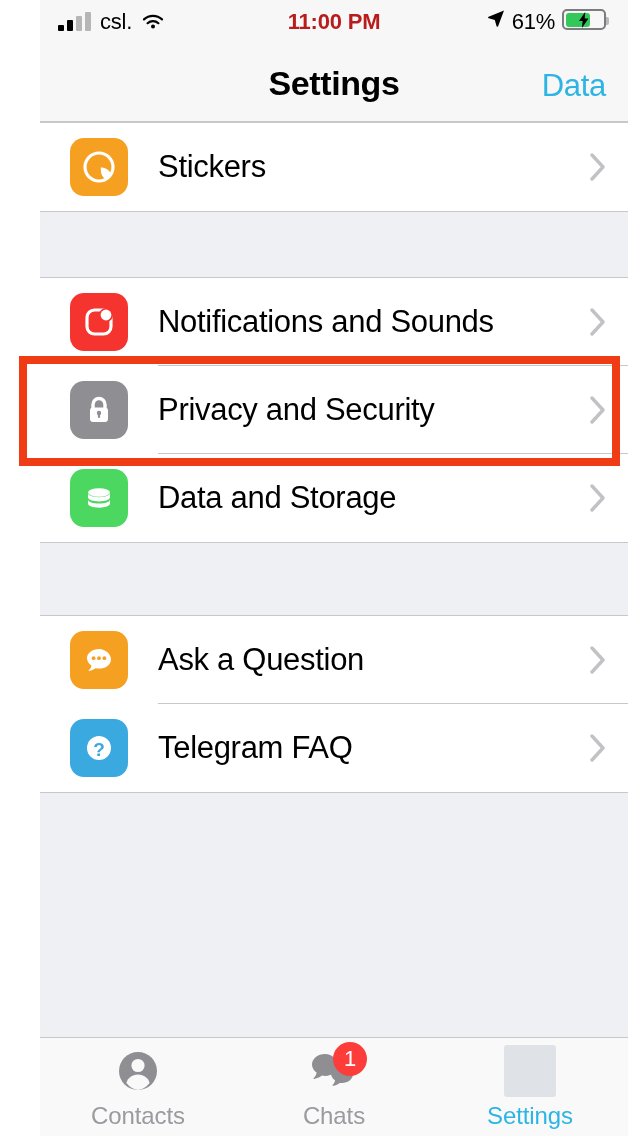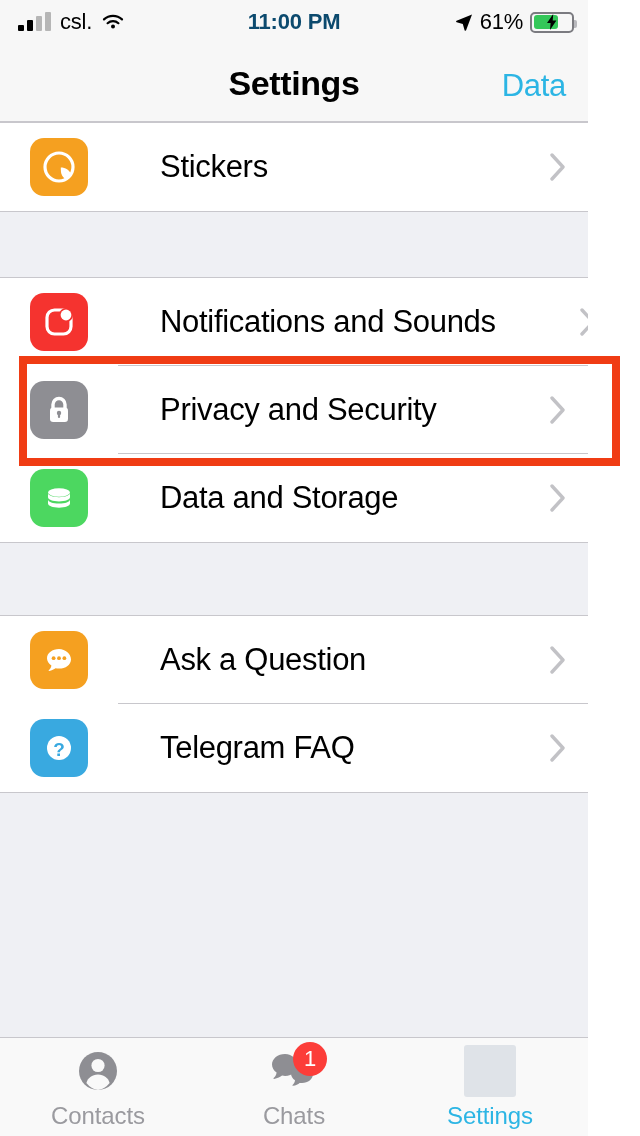--- a/index.html
+++ b/index.html
@@ -14,20 +14,21 @@
     font-family: "Liberation Sans", sans-serif;
     -webkit-font-smoothing: antialiased;
   }
   .phone {
     position: relative;
     width: 588px;
     height: 1136px;
     background: #ffffff;
     display: flex;
     flex-direction: column;
+    padding-left: 40px;
   }
 
   
   .statusbar {
     height: 44px;
     background: #f7f7f7;
     display: flex;
     align-items: center;
     position: relative;
     flex: none;
@@ -61,28 +62,27 @@
     letter-spacing: -0.2px;
     line-height: 1;
   }
   .wifi { width: 24px; height: 18px; display:block; }
   .sb-center {
     position: absolute;
     left: 0; right: 0;
     text-align: center;
     font-size: 22px;
     font-weight: 600;
-    color: #0c4a6e;
+    color: #b91c1c;
     letter-spacing: -0.2px;
   }
   .sb-right {
     position: absolute;
-    right: 14px;
-    display: flex;
-    align-items: center;
+    right: 22px;
+    display: flex;
     gap: 7px;
   }
   .loc-arrow { width: 18px; height: 18px; display:block; }
   .batt-pct {
     font-size: 22px;
     color: #000;
     letter-spacing: -0.3px;
   }
   .battery {
     position: relative;
@@ -160,21 +160,20 @@
   .gap.tall { height: 72px; }
   .gap.bottom { height: 76px; }
 
   .row {
     position: relative;
     height: 88px;
     display:flex;
     align-items:center;
     background:#fff;
     box-sizing:border-box;
-    gap:42px;
   }
   .row .sep {
     position:absolute;
     left: 118px; right: 0; bottom: 0;
     height: 1px;
     background: #c8c7cc;
   }
   .row:last-child .sep { display:none; }
 
   .icon-box {

